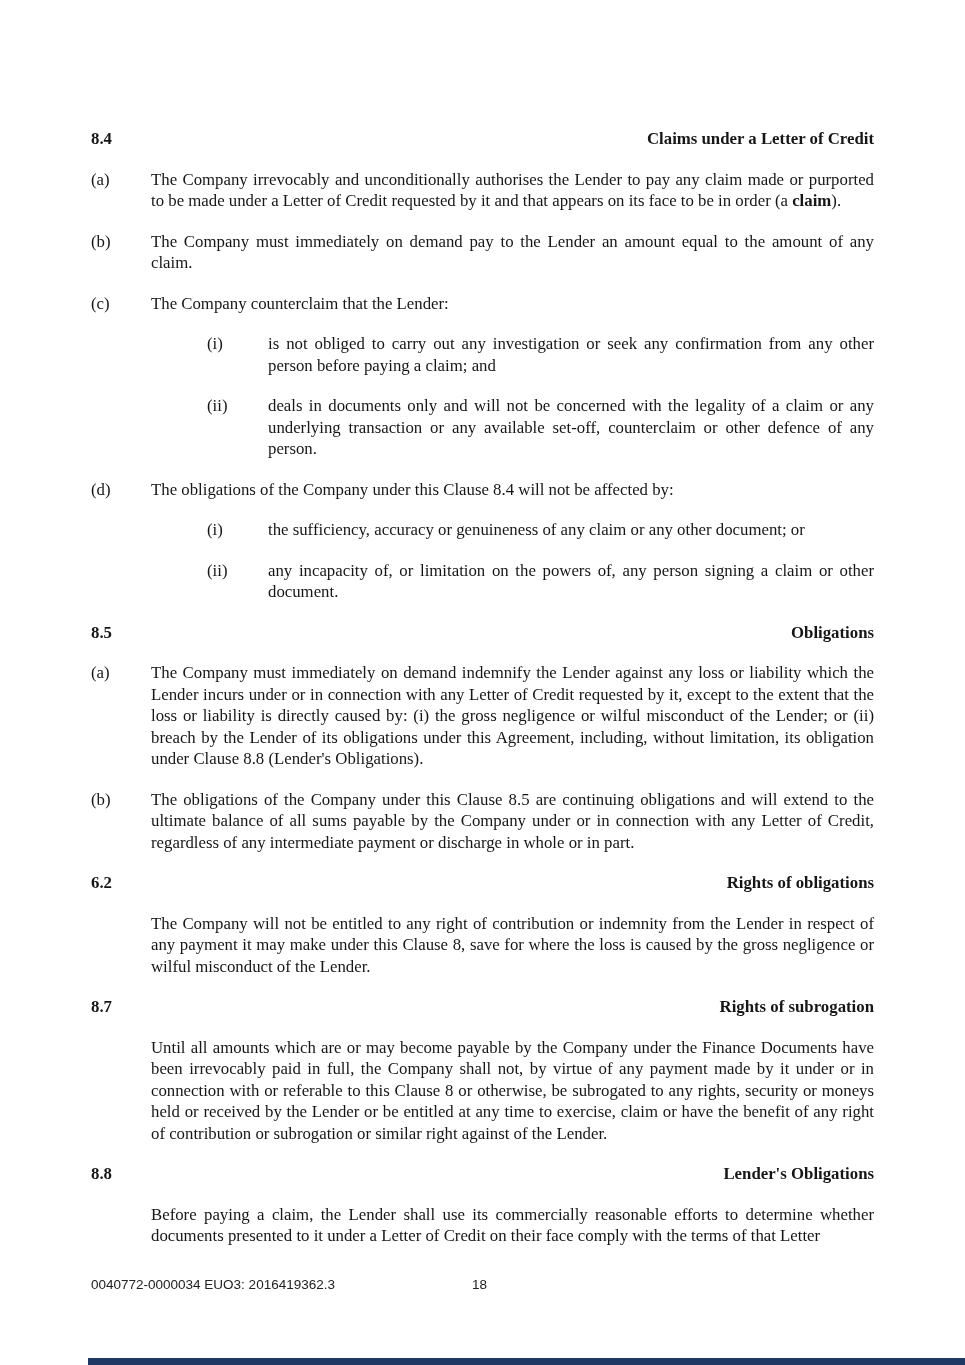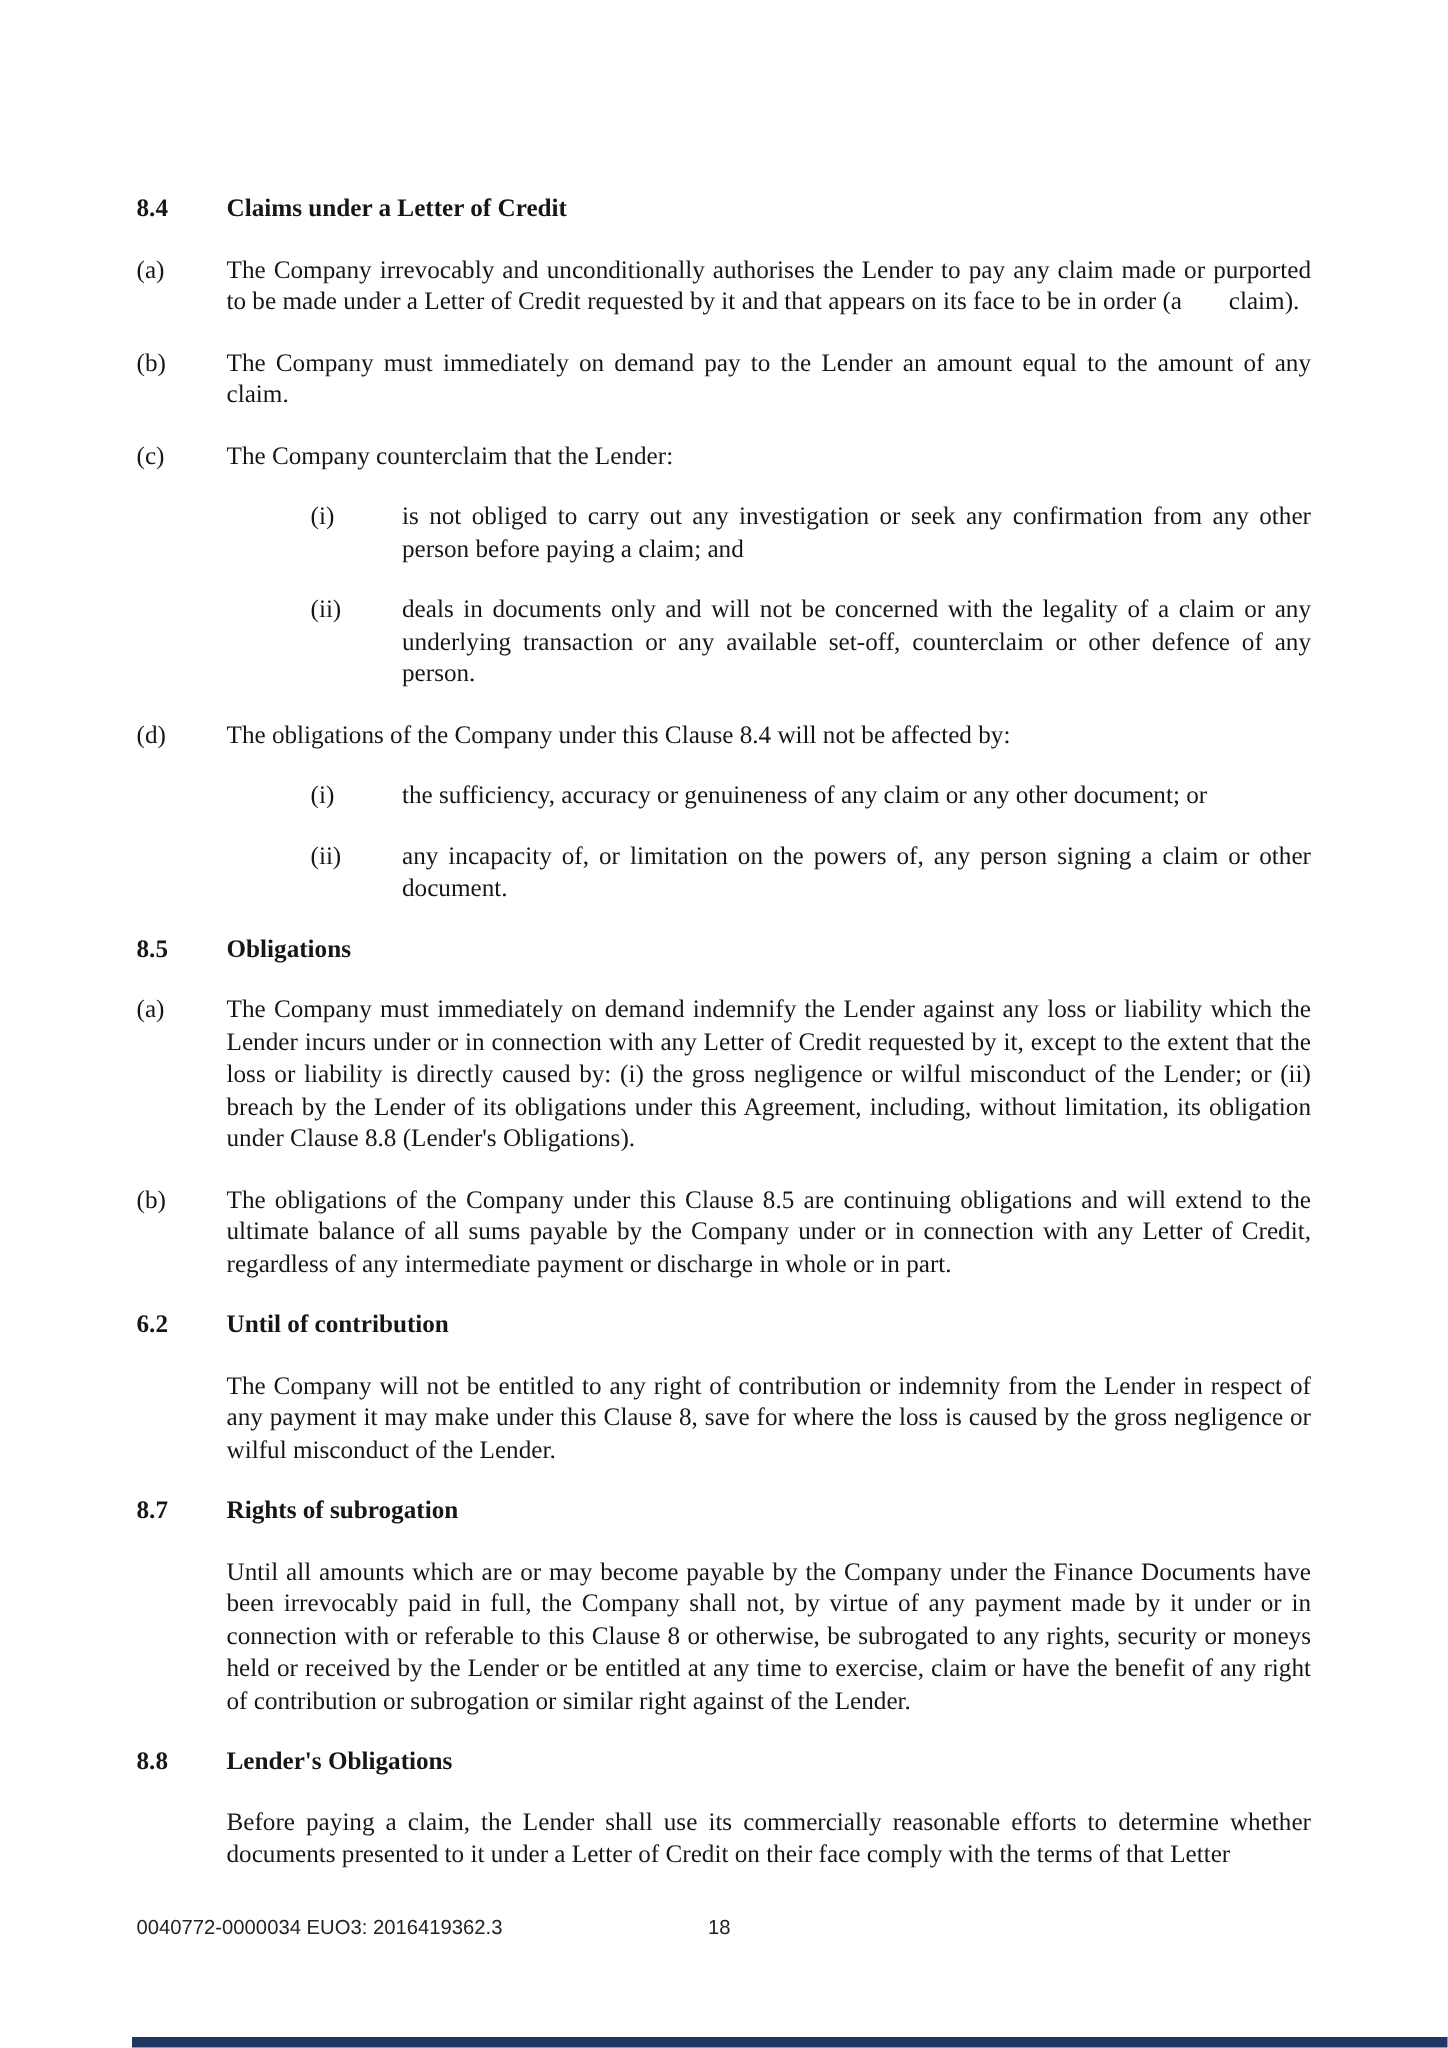--- a/index.html
+++ b/index.html
@@ -30,21 +30,21 @@
     text-align: justify;
   }
   .block .label {
     position: absolute;
     left: -60px;
     top: 0;
     white-space: nowrap;
   }
   .block.heading {
     font-weight: bold;
-    text-align: left;
+    text-align: right;
   }
   .block.sub {
     margin-left: 268px;
     width: 606px;
   }
   .block.sub .label {
     left: -61px;
   }
   .footer {
     position: absolute;
@@ -66,39 +66,39 @@
     left: 472px;
     top: 0;
   }
   .bottom-bar {
     position: absolute;
     left: 88px;
     right: 0;
     bottom: 0;
     height: 7px;
   }
-  b { font-weight: normal; margin-left: 27px; }
+  b { font-weight: bold; }
 </style>
 </head>
 <body style="background: rgb(255, 255, 255); color: rgb(22, 22, 22);">
 
 <div class="doc-body">
     <div class="block heading"><span class="label">8.4</span><span>Claims under a Letter of Credit</span></div>
     <div class="block para"><span class="label">(a)</span><span><span>The Company irrevocably and unconditionally authorises the Lender to pay any claim made or purported to be made under a Letter of Credit requested by it and that appears on its face to be in order (a </span><b>claim</b><span>).</span></span></div>
     <div class="block para"><span class="label">(b)</span><span><span>The Company must immediately on demand pay to the Lender an amount equal to the amount of any claim.</span></span></div>
     <div class="block para"><span class="label">(c)</span><span><span>The Company counterclaim that the Lender:</span></span></div>
     <div class="block sub"><span class="label">(i)</span><span><span>is not obliged to carry out any investigation or seek any confirmation from any other person before paying a claim; and</span></span></div>
     <div class="block sub"><span class="label">(ii)</span><span><span>deals in documents only and will not be concerned with the legality of a claim or any underlying transaction or any available set-off, counterclaim or other defence of any person.</span></span></div>
     <div class="block para"><span class="label">(d)</span><span><span>The obligations of the Company under this Clause 8.4 will not be affected by:</span></span></div>
     <div class="block sub"><span class="label">(i)</span><span><span>the sufficiency, accuracy or genuineness of any claim or any other document; or</span></span></div>
     <div class="block sub"><span class="label">(ii)</span><span><span>any incapacity of, or limitation on the powers of, any person signing a claim or other document.</span></span></div>
     <div class="block heading"><span class="label">8.5</span><span>Obligations</span></div>
     <div class="block para"><span class="label">(a)</span><span><span>The Company must immediately on demand indemnify the Lender against any loss or liability which the Lender incurs under or in connection with any Letter of Credit requested by it, except to the extent that the loss or liability is directly caused by: (i) the gross negligence or wilful misconduct of the Lender; or (ii) breach by the Lender of its obligations under this Agreement, including, without limitation, its obligation under Clause 8.8 (Lender's Obligations).</span></span></div>
     <div class="block para"><span class="label">(b)</span><span><span>The obligations of the Company under this Clause 8.5 are continuing obligations and will extend to the ultimate balance of all sums payable by the Company under or in connection with any Letter of Credit, regardless of any intermediate payment or discharge in whole or in part.</span></span></div>
-    <div class="block heading"><span class="label">6.2</span><span>Until of contribution</span></div>
+    <div class="block heading"><span class="label">6.2</span><span>Rights of obligations</span></div>
     <div class="block para"><span><span>The Company will not be entitled to any right of contribution or indemnity from the Lender in respect of any payment it may make under this Clause 8, save for where the loss is caused by the gross negligence or wilful misconduct of the Lender.</span></span></div>
     <div class="block heading"><span class="label">8.7</span><span>Rights of subrogation</span></div>
     <div class="block para"><span><span>Until all amounts which are or may become payable by the Company under the Finance Documents have been irrevocably paid in full, the Company shall not, by virtue of any payment made by it under or in connection with or referable to this Clause 8 or otherwise, be subrogated to any rights, security or moneys held or received by the Lender or be entitled at any time to exercise, claim or have the benefit of any right of contribution or subrogation or similar right against of the Lender.</span></span></div>
     <div class="block heading"><span class="label">8.8</span><span>Lender's Obligations</span></div>
     <div class="block para"><span><span>Before paying a claim, the Lender shall use its commercially reasonable efforts to determine whether documents presented to it under a Letter of Credit on their face comply with the terms of that Letter</span></span></div>
   </div>
 
 <div class="footer">
   <span class="doc-id">0040772-0000034 EUO3: 2016419362.3</span>
   <span class="pagenum">18</span>

